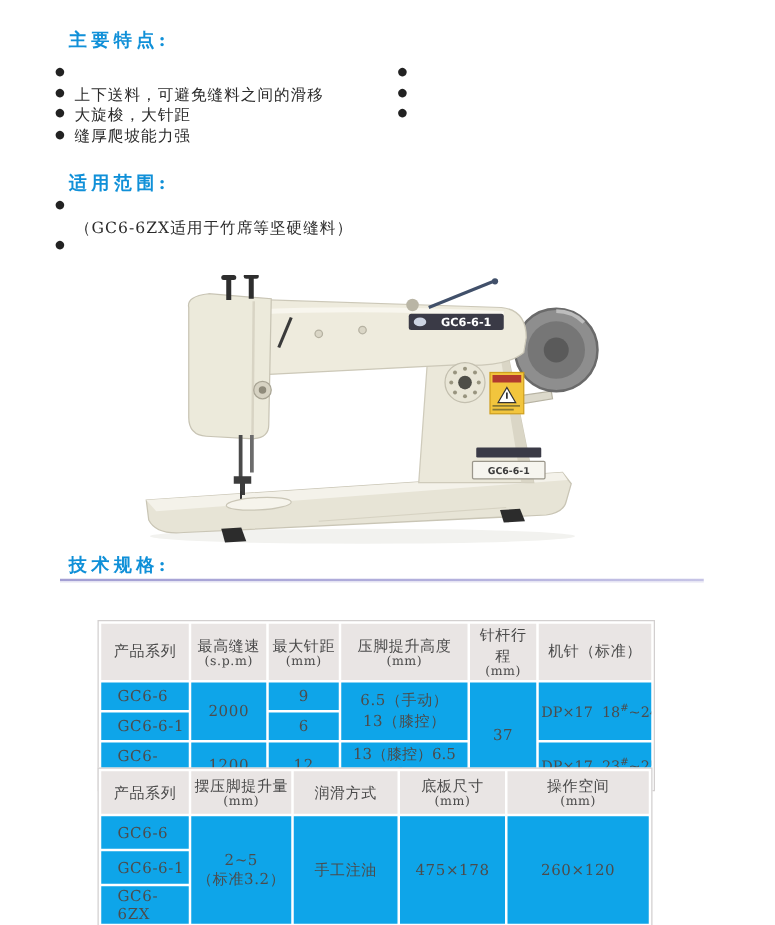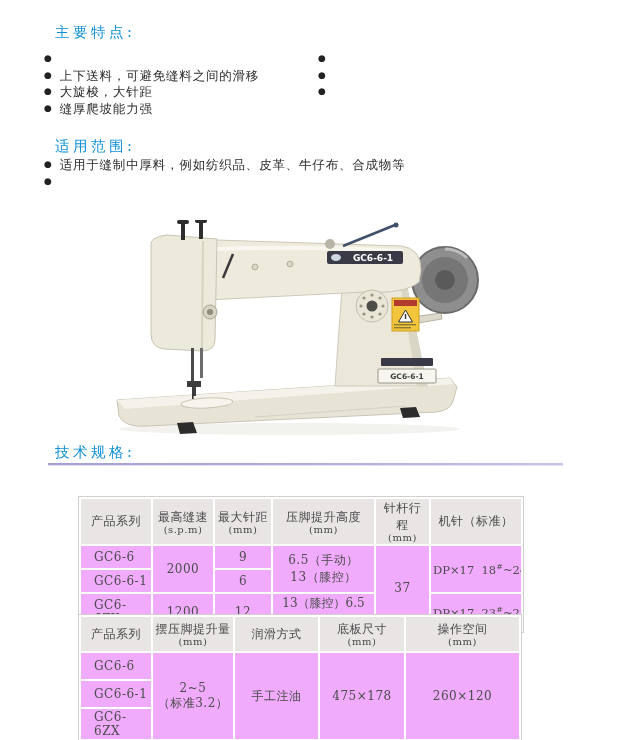--- a/index.html
+++ b/index.html
@@ -5,21 +5,21 @@
   html,body{margin:0;padding:0;}
   body{
     width:620px;height:740px;background:#ffffff;
     font-family:"DejaVu Serif","Liberation Serif",serif;
     color:#2e2e2e;
   }
   #page{position:relative;width:620px;height:740px;background:#fff;overflow:hidden;}
 
   .heading{
     position:absolute;left:55px;
-    color:#1090d8;font-weight:normal;font-size:14.5px;letter-spacing:3.5px;
+    color:#1090d8;font-weight:bold;font-size:14.5px;letter-spacing:3.5px;
     font-family:"DejaVu Serif","Liberation Serif",serif;
   }
 
   .blist{position:absolute;font-size:12.5px;letter-spacing:0.8px;color:#2b2b2b;}
   .li{display:flex;align-items:flex-start;line-height:15.5px;margin:0 0 1px 0;}
   .bullet{font-size:9px;line-height:15.5px;margin-right:7px;color:#222;flex:0 0 auto;}
   .subline{padding-left:16px;line-height:15.5px;}
 
   .rule{
     position:absolute;left:48px;top:463px;width:515px;height:2px;
@@ -28,21 +28,21 @@
   }
 
   .spec-table{
     position:absolute;left:78px;
     border-collapse:separate;border-spacing:2px;
     background:#ffffff;border:1px solid #d2cfcf;
     table-layout:fixed;
     font-size:12px;color:#4c4c4c;letter-spacing:0.5px;
   }
   .spec-table td{
-    background:#f0abfc;text-align:center;vertical-align:middle;
+    background:#0ea5e9;text-align:center;vertical-align:middle;
     padding:1px 2px;overflow:hidden;
   }
   .spec-table td.hd{background:#e9e5e4;color:#4a4a4a;}
   .spec-table td.series{text-align:left;padding-left:13px;}
   .unit{font-size:10px;display:block;margin-top:-2px;}
   .needle{font-size:11.5px;letter-spacing:0;}
   .needle sup{font-size:8px;}
   #table1{top:496px;width:444px;}
   #table2{top:614px;width:444px;}
 
@@ -86,22 +86,22 @@
       <span class="bullet">●</span>
     </div>
   </div>
 
   <div class="heading" style="top:137px;">适用范围:</div>
 
   <div class="blist" style="left:44px;top:157px;width:540px;">
     <div>
       <div class="li">
         <span class="bullet">●</span>
-        <span>适用于缝制中厚料，例如纺织品、皮革、牛仔布、合成物等</span>
       </div>
+      <div class="subline">（GC6-6ZX适用于竹席等坚硬缝料）</div>
     </div>
     <div>
       <div class="li">
         <span class="bullet">●</span>
       </div>
     </div>
   </div>
 
   <div class="machine-wrap">
     <svg viewBox="0 0 408 218">

